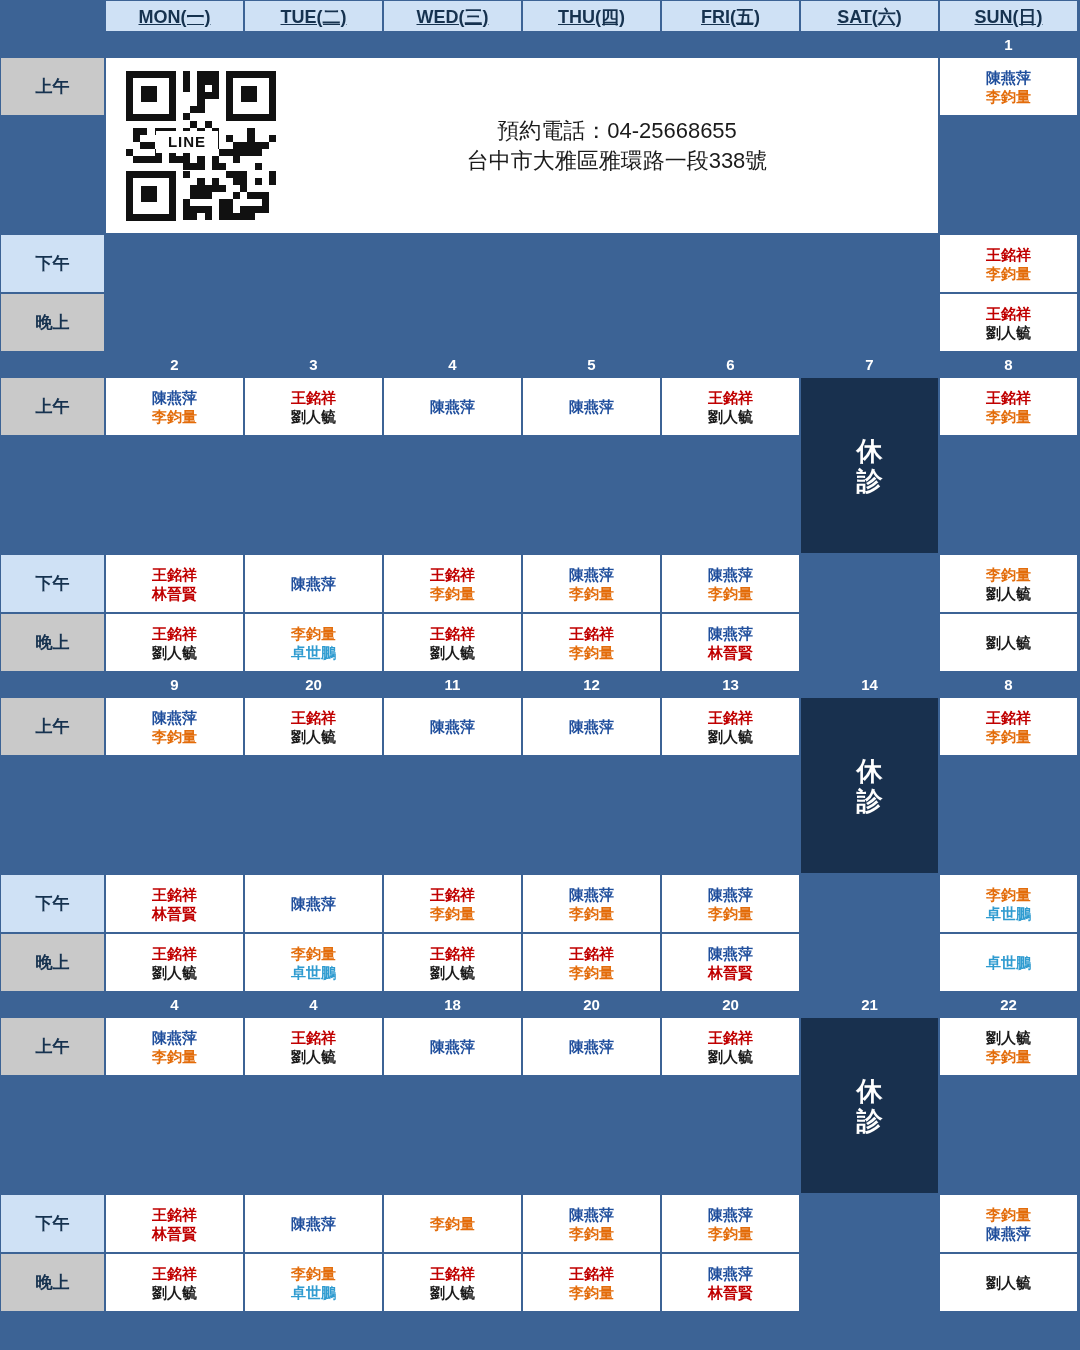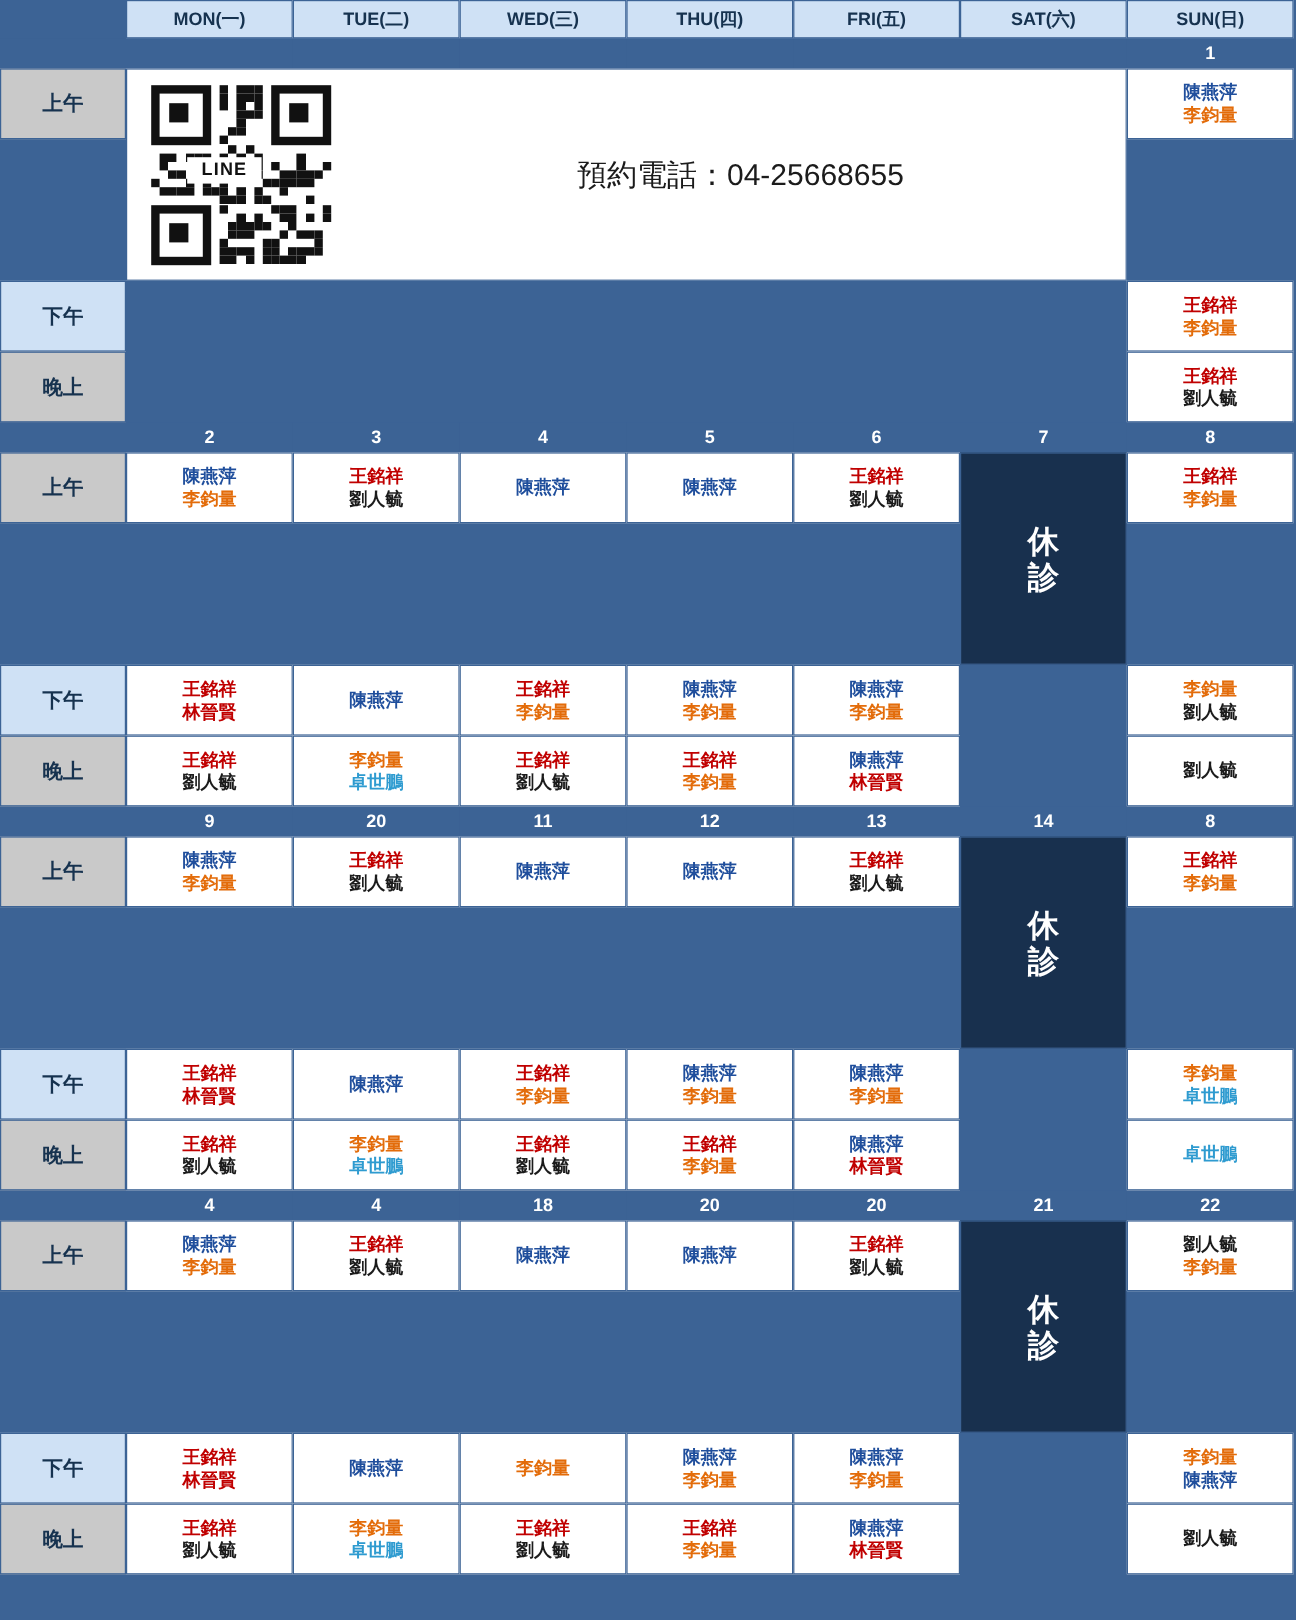--- a/index.html
+++ b/index.html
@@ -18,22 +18,22 @@
   }
 
   
   .row{display:flex;width:1080px;}
   .c-label{width:105px;flex:0 0 105px;}
   .c-day{width:139px;flex:0 0 139px;}
   .c-day.last{width:139px;flex:0 0 139px;}
 
   .hdr{
     height:32px;line-height:32px;text-align:center;
-    background:#cfe1f5;color:#16324f;font-size:15px;font-weight:bold;
-    border:1px solid #3c6395;box-sizing:border-box;
+    background:#cfe1f5;color:#16324f;font-size:18px;font-weight:bold;
+    border:1px solid #3c6395;box-sizing:border-box;text-decoration:underline;
   }
   .hdr.blank{background:#3c6395;border:none;}
 
   .datebar .cell{
     height:25px;line-height:25px;text-align:center;
     color:#ffffff;font-size:15px;font-weight:bold;
     background:#3c6395;box-sizing:border-box;
   }
   .datebar .cell.empty{background:#3c6395;}
 
@@ -61,21 +61,21 @@
     text-align:center;
   }
   .closed span{display:block;}
 
   
   .banner{
     background:#ffffff;border:1px solid #3c6395;box-sizing:border-box;
     display:flex;align-items:center;
   }
   .qr-wrap{width:190px;display:flex;align-items:center;justify-content:center;}
-  .info-text{flex:1;text-align:center;color:#1b1b1b;font-size:25px;line-height:30px;}
+  .info-text{flex:1;text-align:center;color:#1b1b1b;font-size:22px;line-height:30px;}
 
   
   .qr{position:relative;width:150px;height:150px;background:#ffffff;}
   .qr i{position:absolute;background:#111111;display:block;}
   .qr .eye{width:38px;height:38px;border:7px solid #111;background:#fff;box-sizing:border-box;}
   .qr .eye::after{content:"";position:absolute;left:8px;top:8px;width:16px;height:16px;background:#111;}
   .qr .linetag{
     position:absolute;left:30px;top:60px;width:62px;height:22px;background:#fff;
     color:#111;font-size:15px;font-weight:bold;letter-spacing:1px;
     display:flex;align-items:center;justify-content:center;
@@ -238,20 +238,21 @@
               <i style="left: 114.286px; top: 142.857px; width: 7.14286px; height: 7.14286px;"></i>
               <i style="left: 121.429px; top: 142.857px; width: 7.14286px; height: 7.14286px;"></i>
               <i class="eye" style="left: 0px; top: 0px; width: 50px; height: 50px;"></i>
               <i class="eye" style="left: 100px; top: 0px; width: 50px; height: 50px;"></i>
               <i class="eye" style="left: 0px; top: 100px; width: 50px; height: 50px;"></i>
               <div class="linetag">LINE</div>
             </div>
           </div>
           <div class="info-text">
             <div>預約電話：04-25668655</div>
+            <div>台中市大雅區雅環路一段338號</div>
           </div>
         </div>
         <div class="slot c-day last">
           <div class="nm" style="color: rgb(31, 78, 156);">陳燕萍</div>
           <div class="nm" style="color: rgb(227, 108, 10);">李鈞量</div>
         </div>
       </div>
       <div class="row">
         <div class="lbl c-label blue">下午</div>
         <div style="width: 834px; flex: 0 0 834px; height: 59px;"></div>

